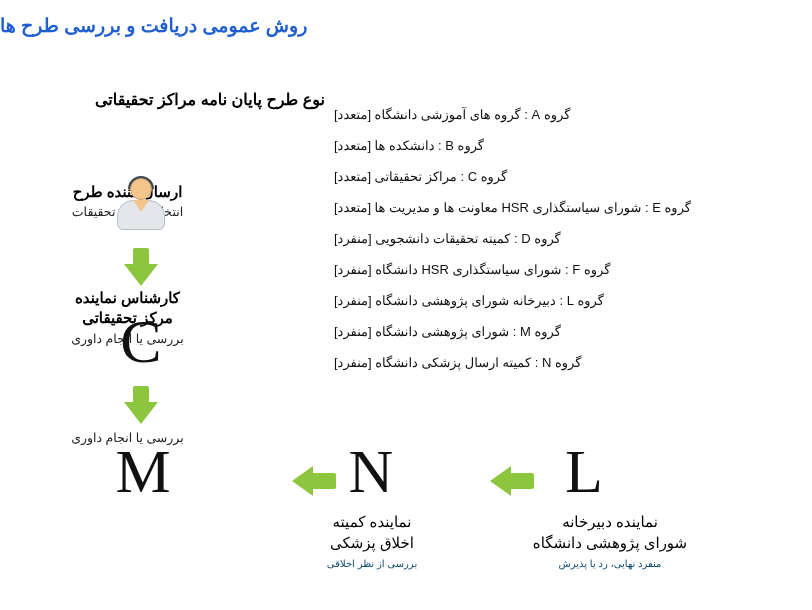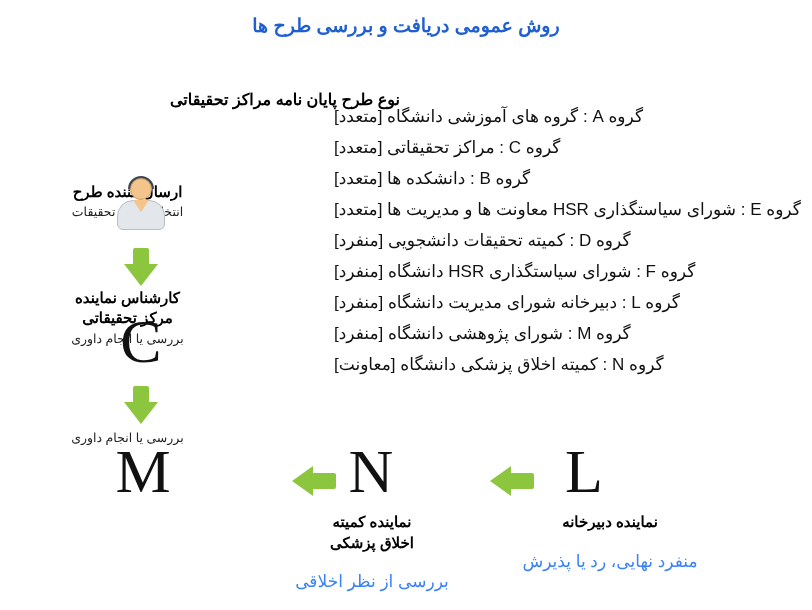--- a/index.html
+++ b/index.html
@@ -20,38 +20,38 @@
     width: 812px;
     height: 610px;
   }
 
   
   .title {
     position: absolute;
     top: 14px;
     left: 0;
     width: 812px;
-    text-align: center;
+    text-align: left;
     font-size: 19px;
     font-weight: bold;
     color: #1f5fd0;
     direction: rtl;
   }
 
   
   .group-list {
     position: absolute;
     top: 108px;
     right: 8px;
     width: 470px;
     direction: rtl;
     text-align: left;
   }
   .group-item {
-    font-size: 17px;
+    font-size: 13px;
     line-height: 1.0;
     height: 31px;
     color: #111;
     white-space: nowrap;
     text-align: left;
   }
 
   
   .flow {
     position: absolute;
@@ -60,21 +60,21 @@
     width: 420px;
     height: 610px;
     direction: rtl;
   }
 
   .plan-type {
     position: absolute;
     top: 88px;
     right: 20px;
     width: 380px;
-    text-align: right;
+    text-align: center;
     font-size: 16px;
     font-weight: bold;
     line-height: 1.55;
     color: #000;
   }
   .plan-type .line2 { font-weight: bold; }
 
   
   .stage {
     position: absolute;
@@ -221,49 +221,49 @@
 
   
   .bottom-label {
     position: absolute;
     width: 220px;
     text-align: center;
     direction: rtl;
   }
   .bottom-label .head {
     font-size: 15px;
-    font-weight: bold;
+    font-weight: normal;
     line-height: 1.38;
     color: #000;
   }
   .bottom-label .sub {
-    font-size: 17px;
-    color: #3b82f6;
-    margin-top: 18px;
+    font-size: 10px;
+    color: #0c4a6e;
+    margin-top: 5px;
   }
   .bl-n { top: 512px; left: 262px; }
   .bl-l { top: 512px; left: 500px; }
 </style>
 </head>
 <body>
 
 <div class="canvas">
 
   <div class="title">روش عمومی دریافت و بررسی طرح ها</div>
 
   <div class="group-list">
     <div class="group-item">گروه A : گروه های آموزشی دانشگاه [متعدد]</div>
+    <div class="group-item">گروه B : دانشکده ها [متعدد]</div>
     <div class="group-item">گروه C : مراکز تحقیقاتی [متعدد]</div>
-    <div class="group-item">گروه B : دانشکده ها [متعدد]</div>
     <div class="group-item">گروه E : شورای سیاستگذاری HSR معاونت ها و مدیریت ها [متعدد]</div>
     <div class="group-item">گروه D : کمیته تحقیقات دانشجویی [منفرد]</div>
     <div class="group-item">گروه F : شورای سیاستگذاری HSR دانشگاه [منفرد]</div>
-    <div class="group-item">گروه L : دبیرخانه شورای مدیریت دانشگاه [منفرد]</div>
+    <div class="group-item">گروه L : دبیرخانه شورای پژوهشی دانشگاه [منفرد]</div>
     <div class="group-item">گروه M : شورای پژوهشی دانشگاه [منفرد]</div>
-    <div class="group-item">گروه N : کمیته اخلاق پزشکی دانشگاه [معاونت]</div>
+    <div class="group-item">گروه N : کمیته ارسال پزشکی دانشگاه [منفرد]</div>
   </div>
 
   <div class="flow">
 
     <div class="plan-type">
       <div>نوع طرح پایان نامه مراکز تحقیقاتی</div>
     </div>
 
     <div class="stage stage-1">
       <div class="head">ارسال کننده طرح</div>
@@ -317,16 +317,17 @@
   <div class="big-letter letter-l">L</div>
 
   <div class="bottom-label bl-n">
     <div class="head">نماینده کمیته</div>
     <div class="head">اخلاق پزشکی</div>
     <div class="sub">بررسی از نظر اخلاقی</div>
   </div>
 
   <div class="bottom-label bl-l">
     <div class="head">نماینده دبیرخانه</div>
+    <div class="head">شورای پژوهشی دانشگاه</div>
     <div class="sub">منفرد نهایی، رد یا پذیرش</div>
   </div>
 
 </div>
 
 </body></html>

